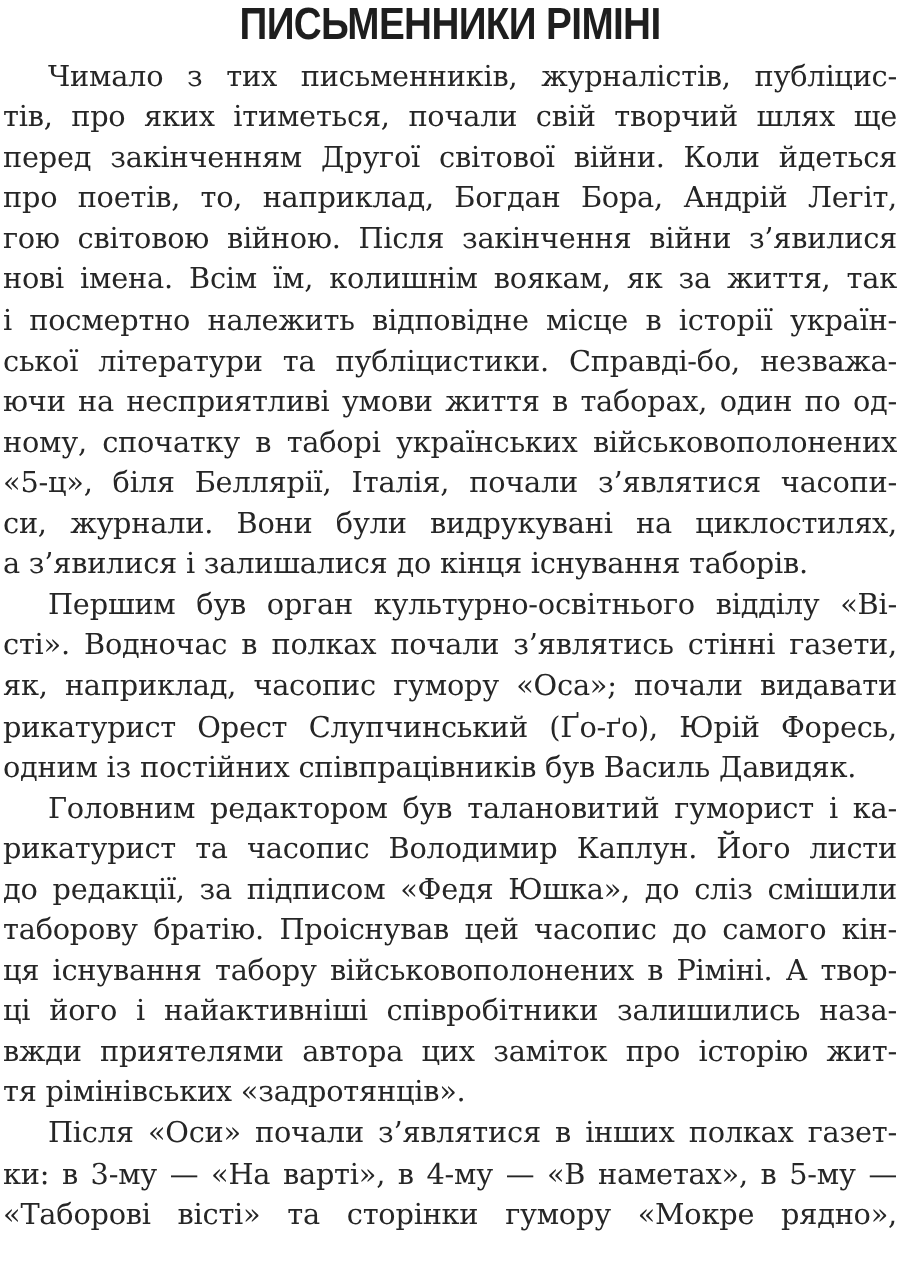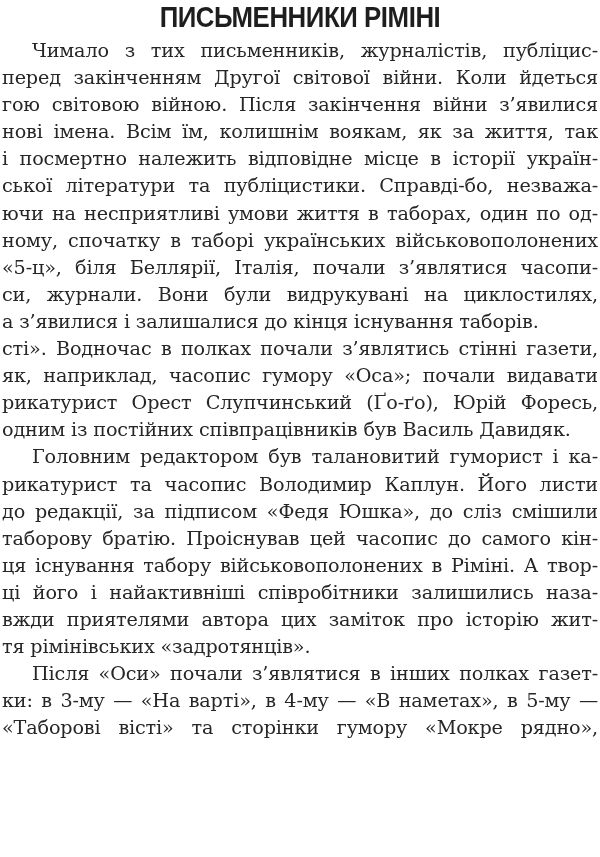--- a/index.html
+++ b/index.html
@@ -63,30 +63,33 @@
       text-align-last: left;
     }
   </style>
 </head>
 <body>
 
 <div class="page">
   <h1 class="title">ПИСЬМЕННИКИ РІМІНІ</h1>
   <div class="body" id="body-lines">
       <span class="line indent">Чимало з тих письменників, журналістів, публіцис-</span>
+      <span class="line">тів, про яких ітиметься, почали свій творчий шлях ще</span>
       <span class="line">перед закінченням Другої світової війни. Коли йдеться</span>
+      <span class="line">про поетів, то, наприклад, Богдан Бора, Андрій Легіт,</span>
       <span class="line">гою світовою війною. Після закінчення війни з’явилися</span>
       <span class="line">нові імена. Всім їм, колишнім воякам, як за життя, так</span>
       <span class="line">і посмертно належить відповідне місце в історії україн-</span>
       <span class="line">ської літератури та публіцистики. Справді-бо, незважа-</span>
       <span class="line">ючи на несприятливі умови життя в таборах, один по од-</span>
       <span class="line">ному, спочатку в таборі українських військовополонених</span>
       <span class="line">«5-ц», біля Беллярії, Італія, почали з’являтися часопи-</span>
       <span class="line">си, журнали. Вони були видрукувані на циклостилях,</span>
       <span class="line last">а з’явилися і залишалися до кінця існування таборів.</span>
+      <span class="line indent">Першим був орган культурно-освітнього відділу «Ві-</span>
       <span class="line">сті». Водночас в полках почали з’являтись стінні газети,</span>
       <span class="line">як, наприклад, часопис гумору «Оса»; почали видавати</span>
       <span class="line">рикатурист Орест Слупчинський (Ґо-ґо), Юрій Форесь,</span>
       <span class="line last">одним із постійних співпрацівників був Василь Давидяк.</span>
       <span class="line indent">Головним редактором був талановитий гуморист і ка-</span>
       <span class="line">рикатурист та часопис Володимир Каплун. Його листи</span>
       <span class="line">до редакції, за підписом «Федя Юшка», до сліз смішили</span>
       <span class="line">таборову братію. Проіснував цей часопис до самого кін-</span>
       <span class="line">ця існування табору військовополонених в Ріміні. А твор-</span>
       <span class="line">ці його і найактивніші співробітники залишились наза-</span>

